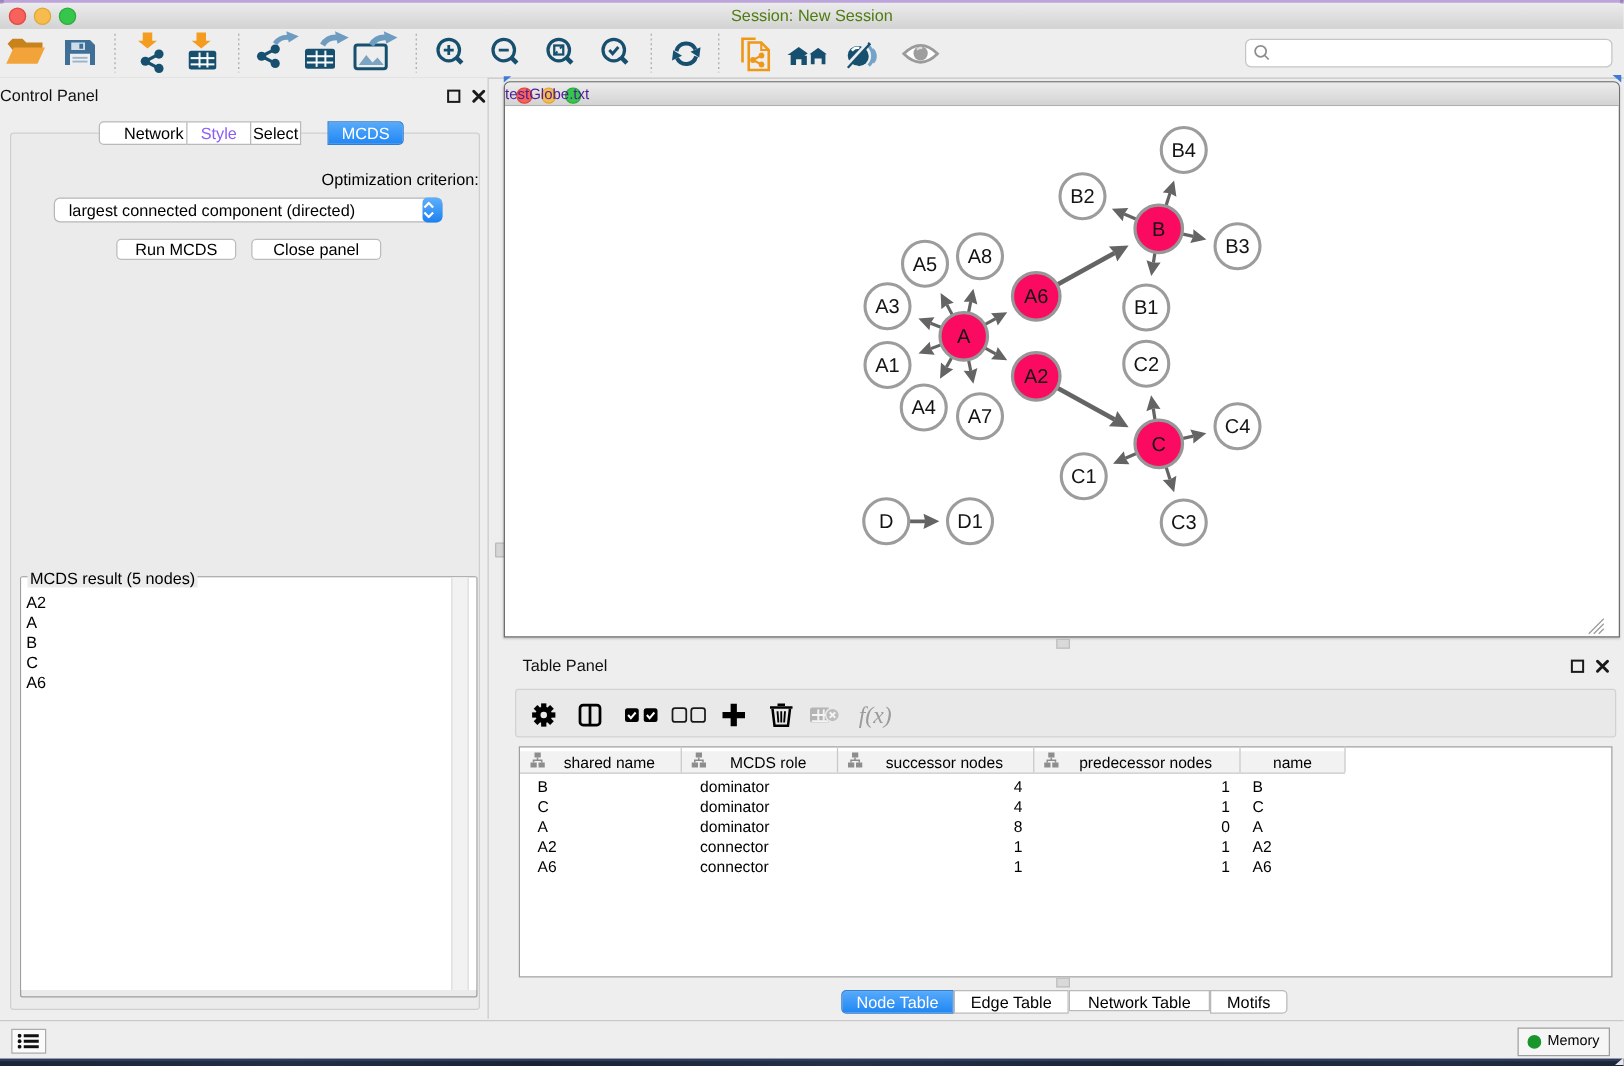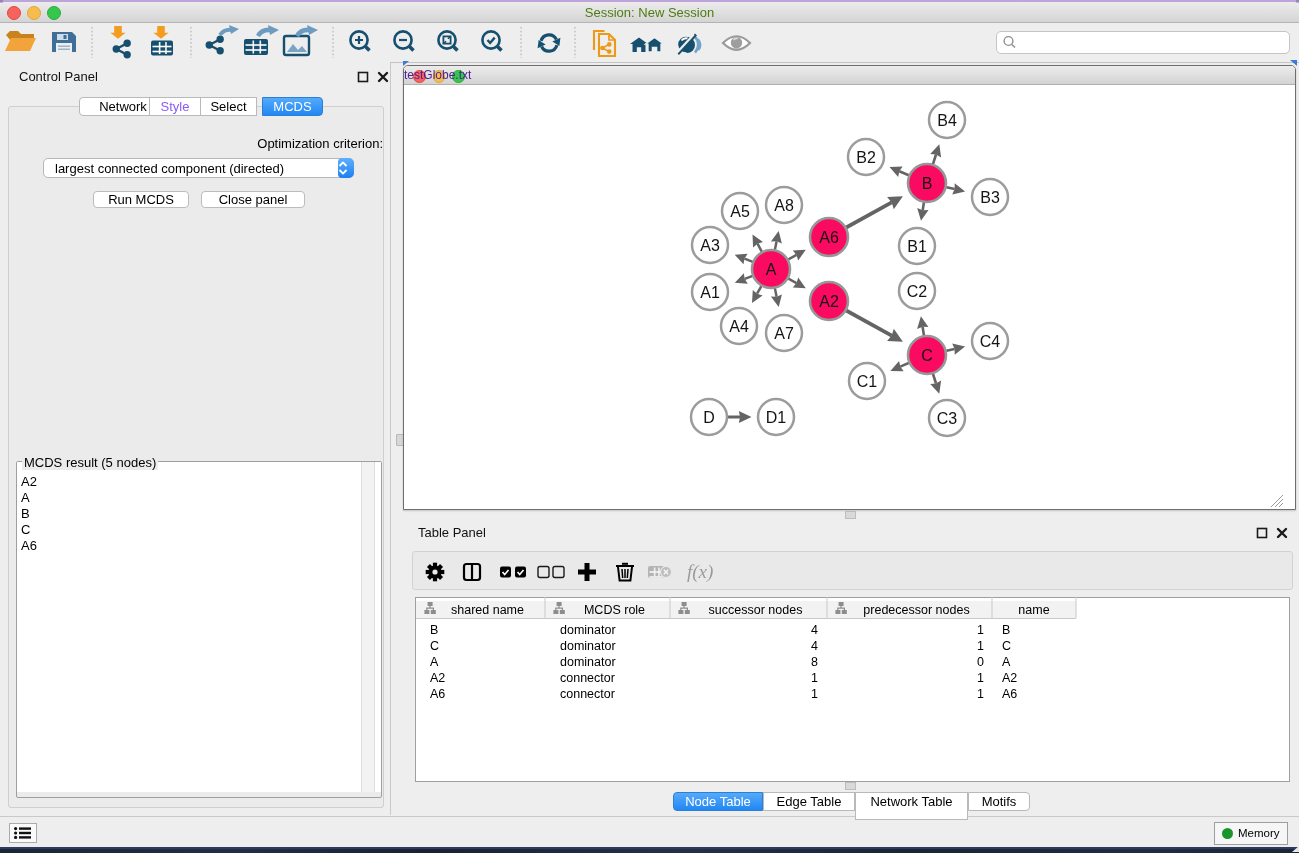--- a/index.html
+++ b/index.html
@@ -107,29 +107,29 @@
     </g>
 </svg>
 
 <div class="abs" style="left:996px;top:31px;width:292px;height:21px;background:#ffffff;border:1px solid #c5c5c5;border-radius:5px"></div>
 <svg class="abs" style="left:1002px;top:35px" width="16" height="15" viewBox="0 0 16 15">
     <circle cx="6.5" cy="6" r="4.4" fill="none" stroke="#8e8e8e" stroke-width="1.4"></circle>
     <line x1="9.8" y1="9.4" x2="13" y2="12.6" stroke="#8e8e8e" stroke-width="1.4"></line>
   </svg>
 
 <div class="abs" style="left:0;top:62px;width:390px;height:753px;background:#eeeeee;border-right:1px solid #c9c9c9"></div>
-<div class="abs" style="left:19px;top:69px;font-size:13px;color:#111">Control Panel</div>
+<div class="abs" style="left:0;top:69px;font-size:13px;color:#111">Control Panel</div>
 <svg class="abs" style="left:356.5px;top:71px" width="32" height="12" viewBox="0 0 32 12">
     <rect x="1.5" y="1.5" width="9" height="9" fill="none" stroke="#1a1a1a" stroke-width="1.6"></rect>
     <path d="M22,2 l8,8 M30,2 l-8,8" stroke="#1a1a1a" stroke-width="2.4" stroke-linecap="round"></path>
   </svg>
 <div class="abs" style="left:8px;top:106px;width:374px;height:700px;background:#ebebeb;border:1px solid #cfcfcf;border-radius:3px"></div>
 <div class="abs" style="left:79px;top:97px;width:88px;height:19px;background:#ffffff;color:#000;border:1px solid #b9b9b9;border-radius:4px 0 0 4px;box-sizing:border-box;font-size:13px;text-align:center;line-height:18px;z-index:3">Network</div>
 <div class="abs" style="left:149px;top:97px;width:52px;height:19px;background:#ffffff;color:#8b5cf6;border:1px solid #b9b9b9;box-sizing:border-box;font-size:13px;text-align:center;line-height:18px;z-index:3">Style</div>
-<div class="abs" style="left:200px;top:97px;width:57px;height:19px;background:#ffffff;color:#000;border:1px solid #b9b9b9;box-sizing:border-box;font-size:13px;text-align:center;line-height:18px;z-index:3">Select</div>
+<div class="abs" style="left:200px;top:97px;width:41px;height:19px;background:#ffffff;color:#000;border:1px solid #b9b9b9;box-sizing:border-box;font-size:13px;text-align:center;line-height:18px;z-index:3">Select</div>
 <div class="abs" style="left:262px;top:97px;width:61px;height:19px;background:linear-gradient(#56aafa,#2187f4);color:#fff;border:1px solid #2d7fd4;border-radius:0 4px 4px 0;box-sizing:border-box;font-size:13px;text-align:center;line-height:18px;z-index:3">MCDS</div>
 <div class="abs" style="left:9px;top:136px;width:374px;text-align:right;font-size:13px;color:#000">Optimization criterion:</div>
 <div class="abs" style="left:43px;top:158px;width:311px;height:20px;background:#fff;border:1px solid #b7b7b7;border-radius:5px;box-sizing:border-box"></div>
 <div class="abs" style="left:55px;top:161px;width:275px;text-align:left;font-size:13px;color:#000">largest connected component (directed)</div>
 <div class="abs" style="left:338px;top:158px;width:16px;height:20px;background:linear-gradient(#5fb0fb,#1c80f2);border-radius:4px 5px 5px 4px"></div>
 <svg class="abs" style="left:335px;top:160px" width="16" height="16" viewBox="0 0 16 16">
     <path d="M4.5,6 l3.5,-3.6 l3.5,3.6" fill="none" stroke="#fff" stroke-width="1.8" stroke-linejoin="round"></path>
     <path d="M4.5,10 l3.5,3.6 l3.5,-3.6" fill="none" stroke="#fff" stroke-width="1.8" stroke-linejoin="round"></path>
   </svg>
 <div class="abs" style="left:93px;top:191px;width:96px;height:17px;background:#ffffff;border:1px solid #bcbcbc;border-radius:4px;box-sizing:border-box;font-size:13px;text-align:center;line-height:15px;color:#000">Run MCDS</div>
@@ -343,21 +343,21 @@
     <text x="15" y="100.5" font-size="12.5" font-family="Liberation Sans,sans-serif">A6</text>
     <text x="145" y="100.5" font-size="12.5" font-family="Liberation Sans,sans-serif">connector</text>
     <text x="403" y="100.5" font-size="12.5" text-anchor="end" font-family="Liberation Sans,sans-serif">1</text>
     <text x="569" y="100.5" font-size="12.5" text-anchor="end" font-family="Liberation Sans,sans-serif">1</text>
     <text x="587" y="100.5" font-size="12.5" font-family="Liberation Sans,sans-serif">A6</text>
   </svg>
 <div class="abs" style="left:845px;top:511px;width:9px;height:6px;background:#d9d9d9;border:1px solid #bdbdbd"></div>
 <div class="abs" style="left:845px;top:782px;width:9px;height:6px;background:#d9d9d9;border:1px solid #bdbdbd"></div>
 <div class="abs" style="left:673px;top:792px;width:90px;height:19px;background:linear-gradient(#56aafa,#2187f4);color:#fff;border:1px solid #2d7fd4;border-radius:4px 0 0 4px;box-sizing:border-box;font-size:13px;text-align:center;line-height:18px;z-index:3">Node Table</div>
 <div class="abs" style="left:763px;top:792px;width:92px;height:19px;background:#ffffff;color:#000;border:1px solid #b9b9b9;box-sizing:border-box;font-size:13px;text-align:center;line-height:18px;z-index:3">Edge Table</div>
-<div class="abs" style="left:855px;top:792px;width:113px;height:28px;background:#ffffff;color:#000;border:1px solid #b9b9b9;box-sizing:border-box;font-size:13px;text-align:center;line-height:18px;z-index:3">Network Table</div>
+<div class="abs" style="left:855px;top:792px;width:113px;height:17px;background:#ffffff;color:#000;border:1px solid #b9b9b9;box-sizing:border-box;font-size:13px;text-align:center;line-height:18px;z-index:3">Network Table</div>
 <div class="abs" style="left:968px;top:792px;width:62px;height:19px;background:#ffffff;color:#000;border:1px solid #b9b9b9;border-radius:0 4px 4px 0;box-sizing:border-box;font-size:13px;text-align:center;line-height:18px;z-index:3">Motifs</div>
 <div class="abs" style="left:0;top:816px;width:1299px;height:31px;background:#eeeeee;border-top:1px solid #c9c9c9;box-sizing:border-box"></div>
 <div class="abs" style="left:9px;top:823px;width:28px;height:20px;background:#fafafa;border:1px solid #ababab;box-sizing:border-box"></div>
 <svg class="abs" style="left:14px;top:827px" width="18" height="12" viewBox="0 0 18 12">
     <g fill="#111">
       <circle cx="1.6" cy="1.6" r="1.6"></circle>
       <circle cx="1.6" cy="6" r="1.6"></circle>
       <circle cx="1.6" cy="10.4" r="1.6"></circle>
       <rect x="5" y="0.4" width="12" height="2.4"></rect>
       <rect x="5" y="4.8" width="12" height="2.4"></rect>

